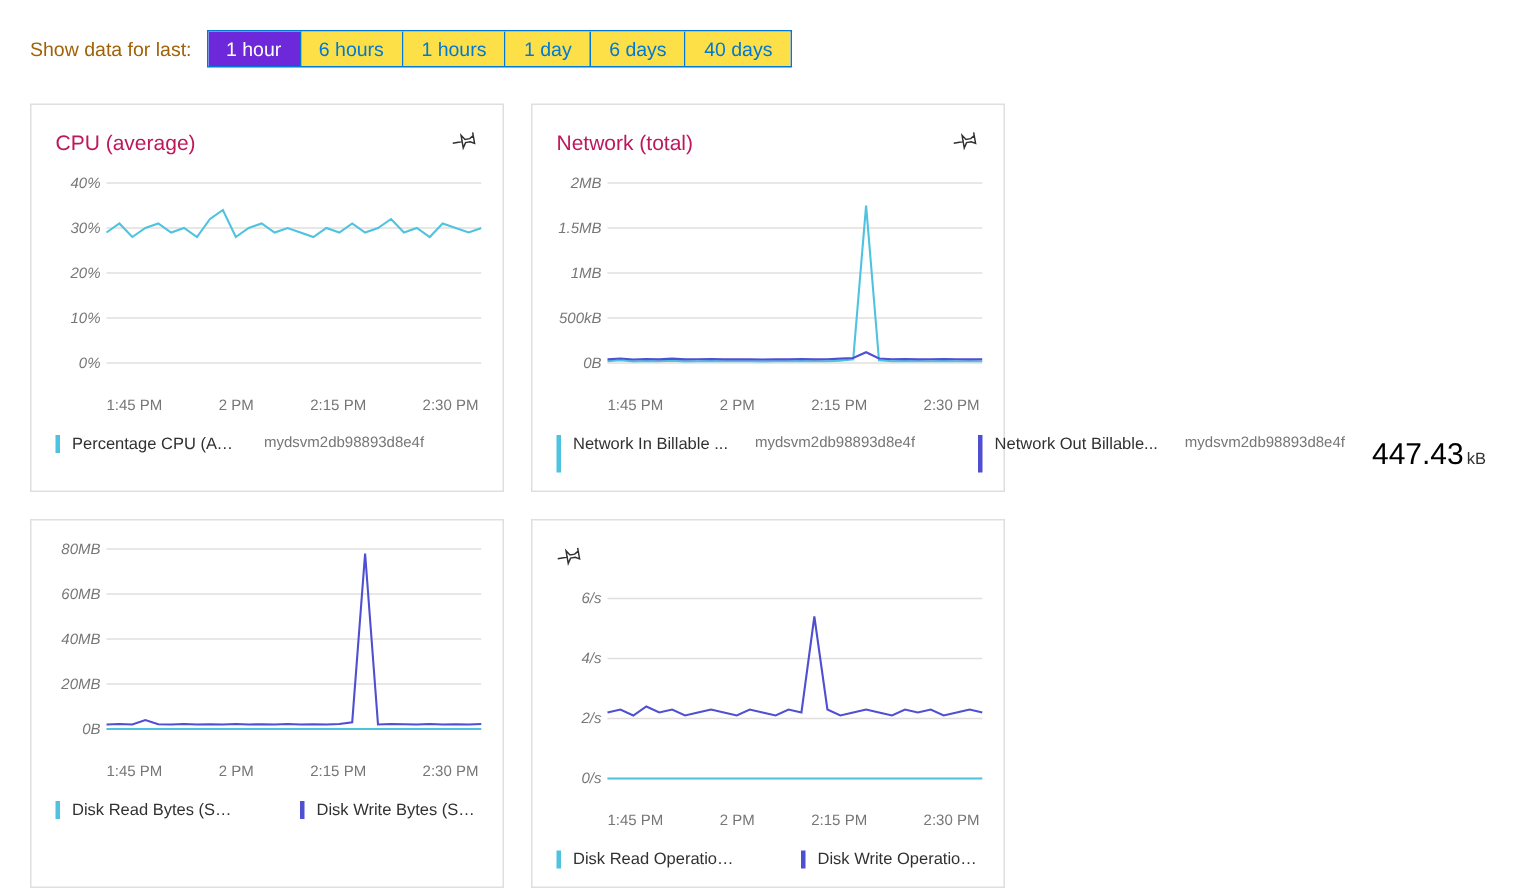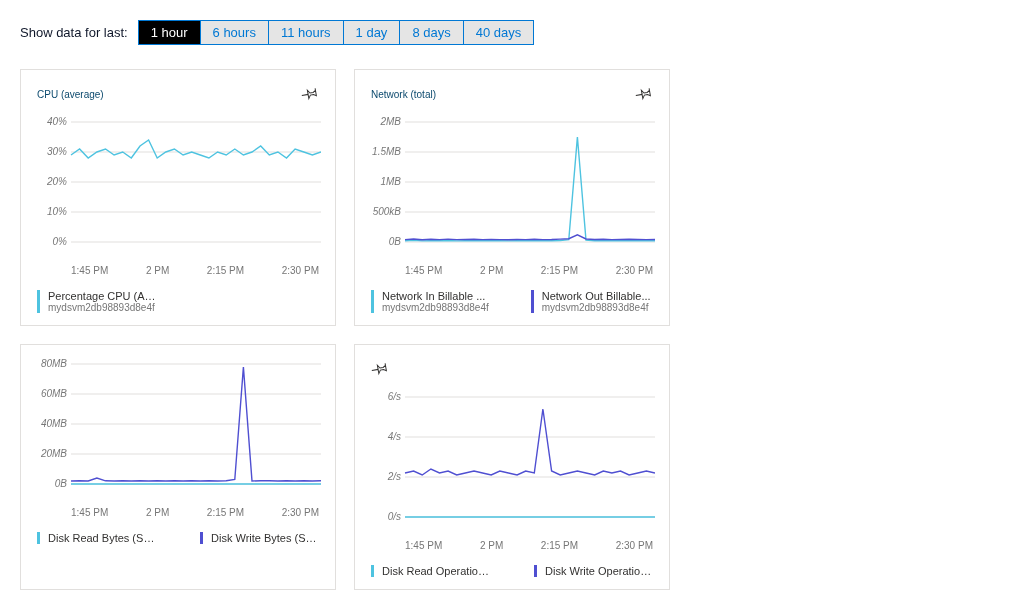--- a/index.html
+++ b/index.html
@@ -1,54 +1,54 @@
 <!DOCTYPE html>
 <html><head>
 <meta charset="utf-8">
 <style>
 * { margin:0; padding:0; box-sizing:border-box; }
 body { font-family:"Segoe UI", Arial, sans-serif; background:#fff; color:#323130; padding:20px; font-size:13px; }
 .toolbar { display:flex; align-items:center; gap:10px; margin-bottom:24px; }
-.toolbar-label { color:#0f172a; font-size:13px; }
+.toolbar-label { color:#a16207; font-size:13px; }
 .btn-group { display:flex; border:1px solid #0078d4; border-radius:0; overflow:hidden; }
-.btn-group button { background:#e5e5e5; border:none; border-right:1px solid #0078d4; color:#0078d4; padding:4px 12px; font-size:13px; cursor:pointer; font-family:inherit; }
+.btn-group button { background:#fde047; border:none; border-right:1px solid #0078d4; color:#0078d4; padding:4px 12px; font-size:13px; cursor:pointer; font-family:inherit; }
 .btn-group button:last-child { border-right:none; }
-.btn-group button.active { background:#000000; color:#fff;text-align:right; }
+.btn-group button.active { background:#6d28d9; color:#fff;text-align:right; }
 .cards { display:flex; flex-wrap:wrap; gap:18px; }
 .card { border:1px solid #e1dfdd; width:316px; padding:14px 16px 12px 16px; display:flex; flex-direction:column; }
 .card-header { display:flex; justify-content:space-between; align-items:center; margin-bottom:12px; }
-.card-title { font-size:10px; color:#0c4a6e; }
+.card-title { font-size:14px; color:#be185d; }
 .pin-icon { width:18px; height:18px; stroke:#323130; fill:none; stroke-width:1.3; cursor:pointer; }
 .chart-area { position:relative; height:140px; margin-bottom:4px;font-style:italic; }
 .gridlines line { stroke:#e1dfdd; stroke-width:1; }
 .axis-label { font-size:10px; fill:#777; }
 .x-axis { display:flex; justify-content:space-between; font-size:10px; color:#767676; padding:4px 0 8px 34px;align-items:flex-end; }
 .legend-row { display:flex; gap:42px; padding-top:6px; }
-.legend-item { display:flex; flex-direction:column; border-left:3px solid #888; padding-left:8px; }
+.legend-item { display:flex; flex-direction:row; border-left:3px solid #888; padding-left:8px;gap:18px; }
 .legend-item.cyan { border-color:#4ec3e0; }
 .legend-item.purple { border-color:#4f4fd1; }
 .legend-name { font-size:11px; color:#323130; white-space:nowrap; overflow:hidden; text-overflow:ellipsis; max-width:110px; }
 .legend-sub { font-size:10px; color:#767676; white-space:nowrap; overflow:hidden; text-overflow:ellipsis; max-width:110px; }
 .legend-value { font-size:20px; color:#000; display:flex; align-items:baseline; gap:2px; margin-top:2px; }
 .legend-value .unit { font-size:11px; color:#323130; }
 .series { fill:none; stroke-width:1.4; }
 .series.cyan { stroke:#4ec3e0; }
 .series.purple { stroke:#4f4fd1; }
 </style>
 </head>
 <body>
 
 <div class="toolbar">
   <span class="toolbar-label">Show data for last:</span>
   <div class="btn-group" id="btn-group">
       <button class="active">1 hour</button>
       <button>6 hours</button>
-      <button>11 hours</button>
+      <button>1 hours</button>
       <button>1 day</button>
-      <button>8 days</button>
+      <button>6 days</button>
       <button>40 days</button>
     </div>
 </div>
 
 <div class="cards" id="cards">
     <div class="card">
       <div class="card-header">
     <span class="card-title">CPU (average)</span>
     <span><svg class="pin-icon" viewBox="0 0 24 24">
             <path d="M14 3l7 7-4 1-3 3 1 5-4-4-6 6 6-6-4-4 5 1 3-3 1-4z" transform="rotate(35 12 12)"></path>
@@ -112,20 +112,21 @@
         <span>2:30 PM</span>
       </div>
       <div class="legend-row">
         <div class="legend-item cyan">
       <span class="legend-name">Network In Billable ...</span>
       <span class="legend-sub">mydsvm2db98893d8e4f</span>
     </div>
         <div class="legend-item purple">
       <span class="legend-name">Network Out Billable...</span>
       <span class="legend-sub">mydsvm2db98893d8e4f</span>
+      <span class="legend-value">447.43<span class="unit">kB</span></span>
     </div>
       </div>
     </div>
     <div class="card">
       <div class="chart-area"><svg width="284" height="130">
           <g class="gridlines">
             <line x1="34" y1="5" x2="284" y2="5"></line>
             <text class="axis-label" x="30" y="8" text-anchor="end">80MB</text>
             <line x1="34" y1="35" x2="284" y2="35"></line>
             <text class="axis-label" x="30" y="38" text-anchor="end">60MB</text>

